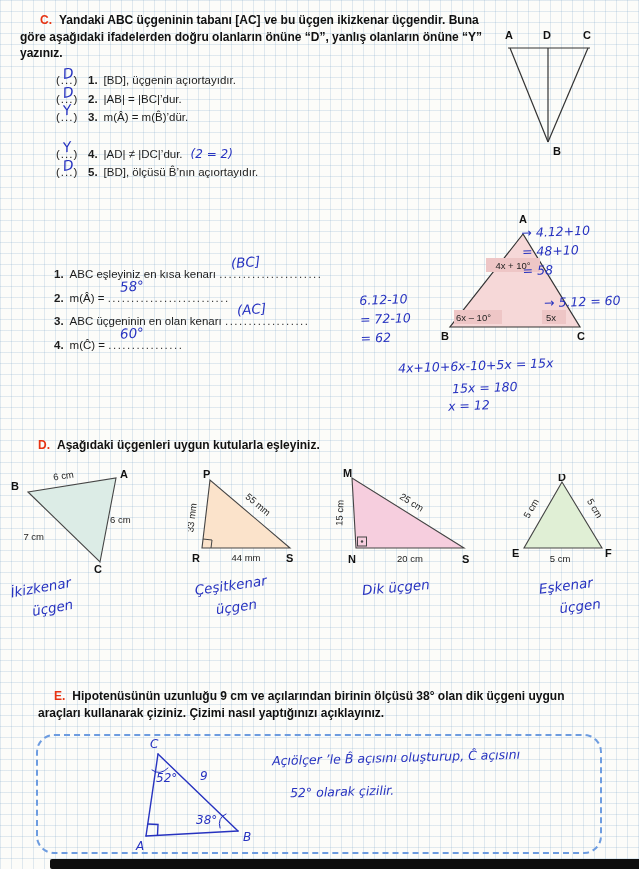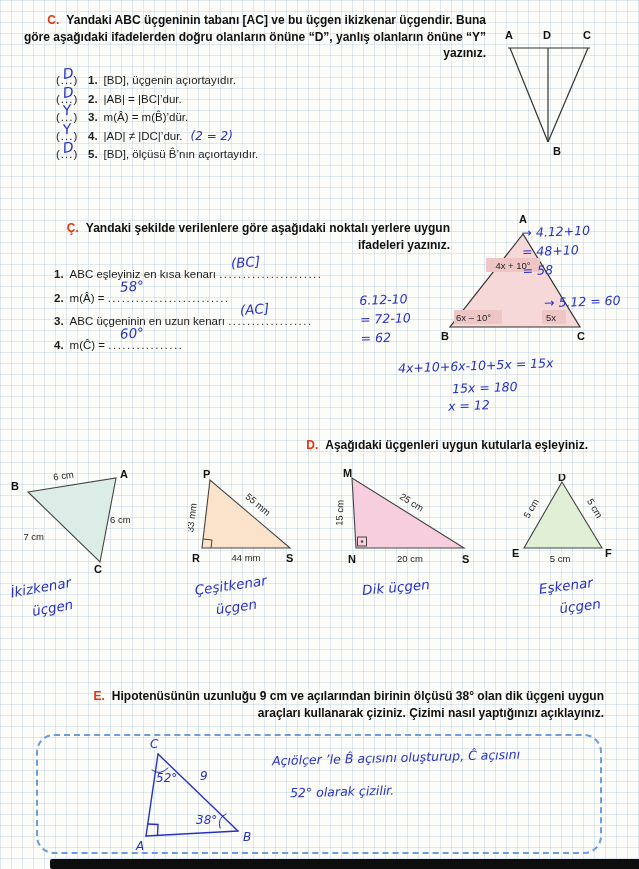--- a/index.html
+++ b/index.html
@@ -6,29 +6,29 @@
   html,body { width:639px; }
   body { font-family:"Liberation Sans", sans-serif; background:#fff; }
   .page {
     position:relative; width:639px; height:869px; overflow:hidden; color:#1c1c1c;
     background:
       linear-gradient(to right, rgba(140,175,205,.26) 1px, transparent 1px) 0 0 / 11px 11px,
       linear-gradient(to bottom, rgba(140,175,205,.26) 1px, transparent 1px) 0 0 / 11px 11px,
       #fcfcf9;
   }
   .abs { position:absolute; }
-  .intro { font-size:12px; font-weight:bold; line-height:16.5px; color:#101010; text-indent:20px;text-align:right; }
+  .intro { font-size:12px; font-weight:bold; line-height:16.5px; color:#101010; text-indent:20px; }
   .seclabel { color:#e63312; font-weight:bold; padding-right:7px; }
   
   .tf-row { display:flex; align-items:baseline; font-size:11.5px; line-height:13px; margin-bottom:5.5px; font-weight:500; }
   .tf-paren { position:relative; width:30px; flex:0 0 30px; color:#222; letter-spacing:1px; }
   .tf-ans { position:absolute; left:7px; top:-7px; font-size:14px; transform:rotate(-10deg); }
   .num { font-weight:bold; margin:0 6px 0 2px; }
   .hw { color:#2733c0; font-style:italic; font-family:"DejaVu Sans", sans-serif; }
-  .note { margin-left:8px; font-size:12px; }
+  .note { margin-left:8px; font-size:12px;margin-top:18px; }
   
   .q-row { display:flex; align-items:baseline; font-size:11.5px; line-height:13px; margin-bottom:10.5px; font-weight:500; white-space:nowrap; }
   .dots { letter-spacing:1.5px; color:#333; }
   .blank { position:relative; }
   .blank .hw { position:absolute; left:12px; top:-12px; font-size:13.5px; transform:rotate(-4deg); white-space:nowrap; }
   .work { font-size:12.5px; line-height:19px; white-space:nowrap; transform:rotate(-2deg); }
   
   .vtx { font:bold 11px "Liberation Sans", sans-serif; fill:#111; }
   .ang { font:9.5px "Liberation Sans", sans-serif; fill:#222; }
   .side { font:9.5px "Liberation Sans", sans-serif; fill:#222; }
@@ -85,38 +85,35 @@
       <line x1="8" y1="22" x2="46" y2="116"></line>
       <line x1="46" y1="22" x2="46" y2="116"></line>
       <line x1="86" y1="22" x2="46" y2="116"></line>
     </g>
     <text class="vtx" x="3" y="13">A</text>
     <text class="vtx" x="41" y="13">D</text>
     <text class="vtx" x="81" y="13">C</text>
     <text class="vtx" x="51" y="129">B</text>
   </svg>
 
-  <div class="abs" style="left:20px; top:220px; width:430px;">
-    <p class="intro"><span class="seclabel">Ç.</span><span>Yandaki şekilde verilenlere göre aşağıdaki noktalı yerlere uygun ifadeleri yazınız.</span></p>
-  </div>
 
   <div class="abs" style="left:52px; top:268px;">
     <div class="q-row">
       <span class="num">1.</span>
       <span>ABC eşleyiniz en kısa kenarı</span>&nbsp;
       <span class="blank"><span class="dots">......................</span><span class="hw">(BC]</span></span>
     </div>
     <div class="q-row">
       <span class="num">2.</span>
       <span>m(Â) =</span>&nbsp;
       <span class="blank"><span class="dots">..........................</span><span class="hw">58°</span></span>
     </div>
     <div class="q-row">
       <span class="num">3.</span>
-      <span>ABC üçgeninin en uzun kenarı</span>&nbsp;
+      <span>ABC üçgeninin en olan kenarı</span>&nbsp;
       <span class="blank"><span class="dots">..................</span><span class="hw">(AC]</span></span>
     </div>
     <div class="q-row">
       <span class="num">4.</span>
       <span>m(Ĉ) =</span>&nbsp;
       <span class="blank"><span class="dots">................</span><span class="hw">60°</span></span>
     </div>
   </div>
 
   <svg class="abs" style="left:438px; top:212px;" width="178" height="130" viewBox="0 0 178 130">
@@ -142,21 +139,21 @@
     <div>= 72-10</div>
     <div>= 62</div>
   </div>
   <div class="abs hw work" style="left:544px; top:292px;">
     <span>→</span> <span>5.12 = 60</span>
   </div>
   <div class="abs hw work" style="left:398px; top:356px;">4x+10+6x-10+5x = 15x</div>
   <div class="abs hw work" style="left:452px; top:378px;">15x = 180</div>
   <div class="abs hw work" style="left:448px; top:396px;">x = 12</div>
 
-  <div class="abs" style="left:28px; top:437px; width:560px;">
+  <div class="abs" style="left:38px; top:437px; width:560px;">
     <p class="intro" style="text-indent:0;"><span class="seclabel">D.</span><span>Aşağıdaki üçgenleri uygun kutularla eşleyiniz.</span></p>
   </div>
 
   <svg class="abs" style="left:6px; top:466px;" width="134" height="108" viewBox="0 0 134 108">
     <polygon points="22,26 110,12 94,96" fill="#dcece6" stroke="#444" stroke-width="1.1"></polygon>
     <text class="vtx" x="5" y="24">B</text>
     <text class="vtx" x="114" y="12">A</text>
     <text class="vtx" x="88" y="107">C</text>
     <text class="side" x="58" y="13" text-anchor="middle" transform="rotate(-9 58 13)">6 cm</text>
     <text class="side" x="38" y="74" text-anchor="end">7 cm</text>
@@ -203,21 +200,21 @@
     <span>Çeşitkenar</span><span class="l2">üçgen</span>
   </div>
   <div class="abs hw match-ans" style="left:362px; top:576px; transform:rotate(-5deg);">
     <span>Dik üçgen</span>
   </div>
   <div class="abs hw match-ans" style="left:540px; top:574px; transform:rotate(-7deg);">
     <span>Eşkenar</span><span class="l2">üçgen</span>
   </div>
 
   <div class="abs" style="left:38px; top:688px; width:566px;">
-    <p class="intro" style="text-indent:16px;margin-left:28px;"><span class="seclabel">E.</span><span>Hipotenüsünün uzunluğu 9 cm ve açılarından birinin ölçüsü 38° olan dik üçgeni uygun araçları kullanarak çiziniz. Çizimi nasıl yaptığınızı açıklayınız.</span></p>
+    <p class="intro" style="text-indent:16px;"><span class="seclabel">E.</span><span>Hipotenüsünün uzunluğu 9 cm ve açılarından birinin ölçüsü 38° olan dik üçgeni uygun araçları kullanarak çiziniz. Çizimi nasıl yaptığınızı açıklayınız.</span></p>
   </div>
 
   <div class="abs draw-box" style="left:36px; top:734px; width:566px; height:120px;"></div>
 
   <svg class="abs" style="left:100px; top:736px;" width="165" height="118" viewBox="0 0 165 118">
     <g stroke="#2733c0" stroke-width="1.4" fill="none" stroke-linecap="round">
       <path d="M58,18 L46,100"></path>
       <path d="M46,100 L138,95"></path>
       <path d="M58,18 L138,95"></path>
       <path d="M48,88 L58,88.5 L57.5,99"></path>

